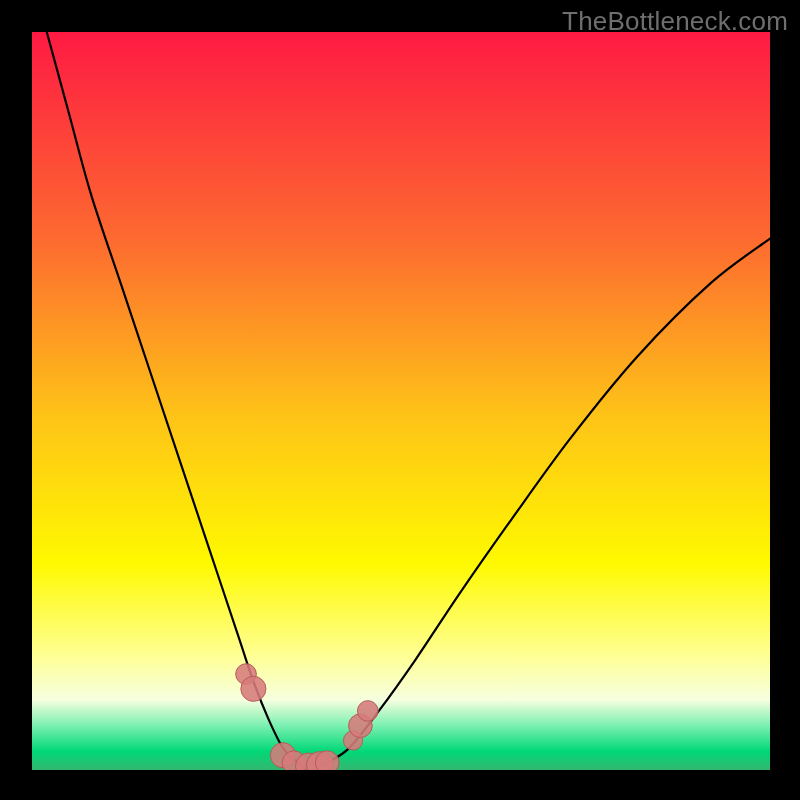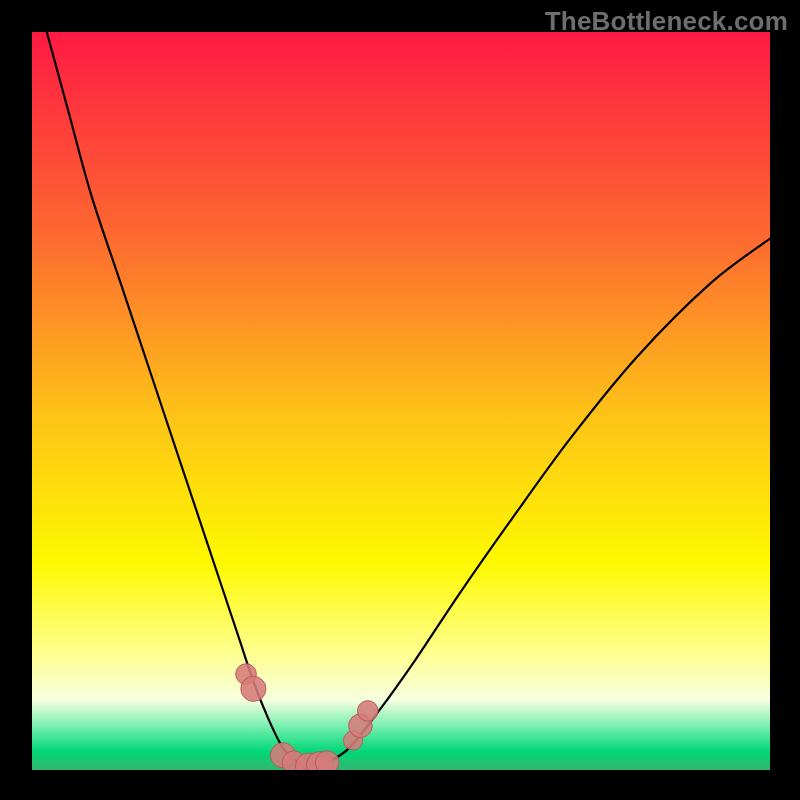--- a/index.html
+++ b/index.html
@@ -26,21 +26,21 @@
     width: 738px;
     height: 738px;
     overflow: hidden;
   }
   .watermark {
     position: absolute;
     top: 6px;
     right: 12px;
     color: #6e6e6e;
     font-size: 26px;
-    font-weight: 700;
+    font-weight: 400;
     letter-spacing: 0.2px;
     user-select: none;
   }
   svg { display: block; }
 </style>
 </head>
 <body>
 
 <div class="frame">
   <div class="plot-area">

